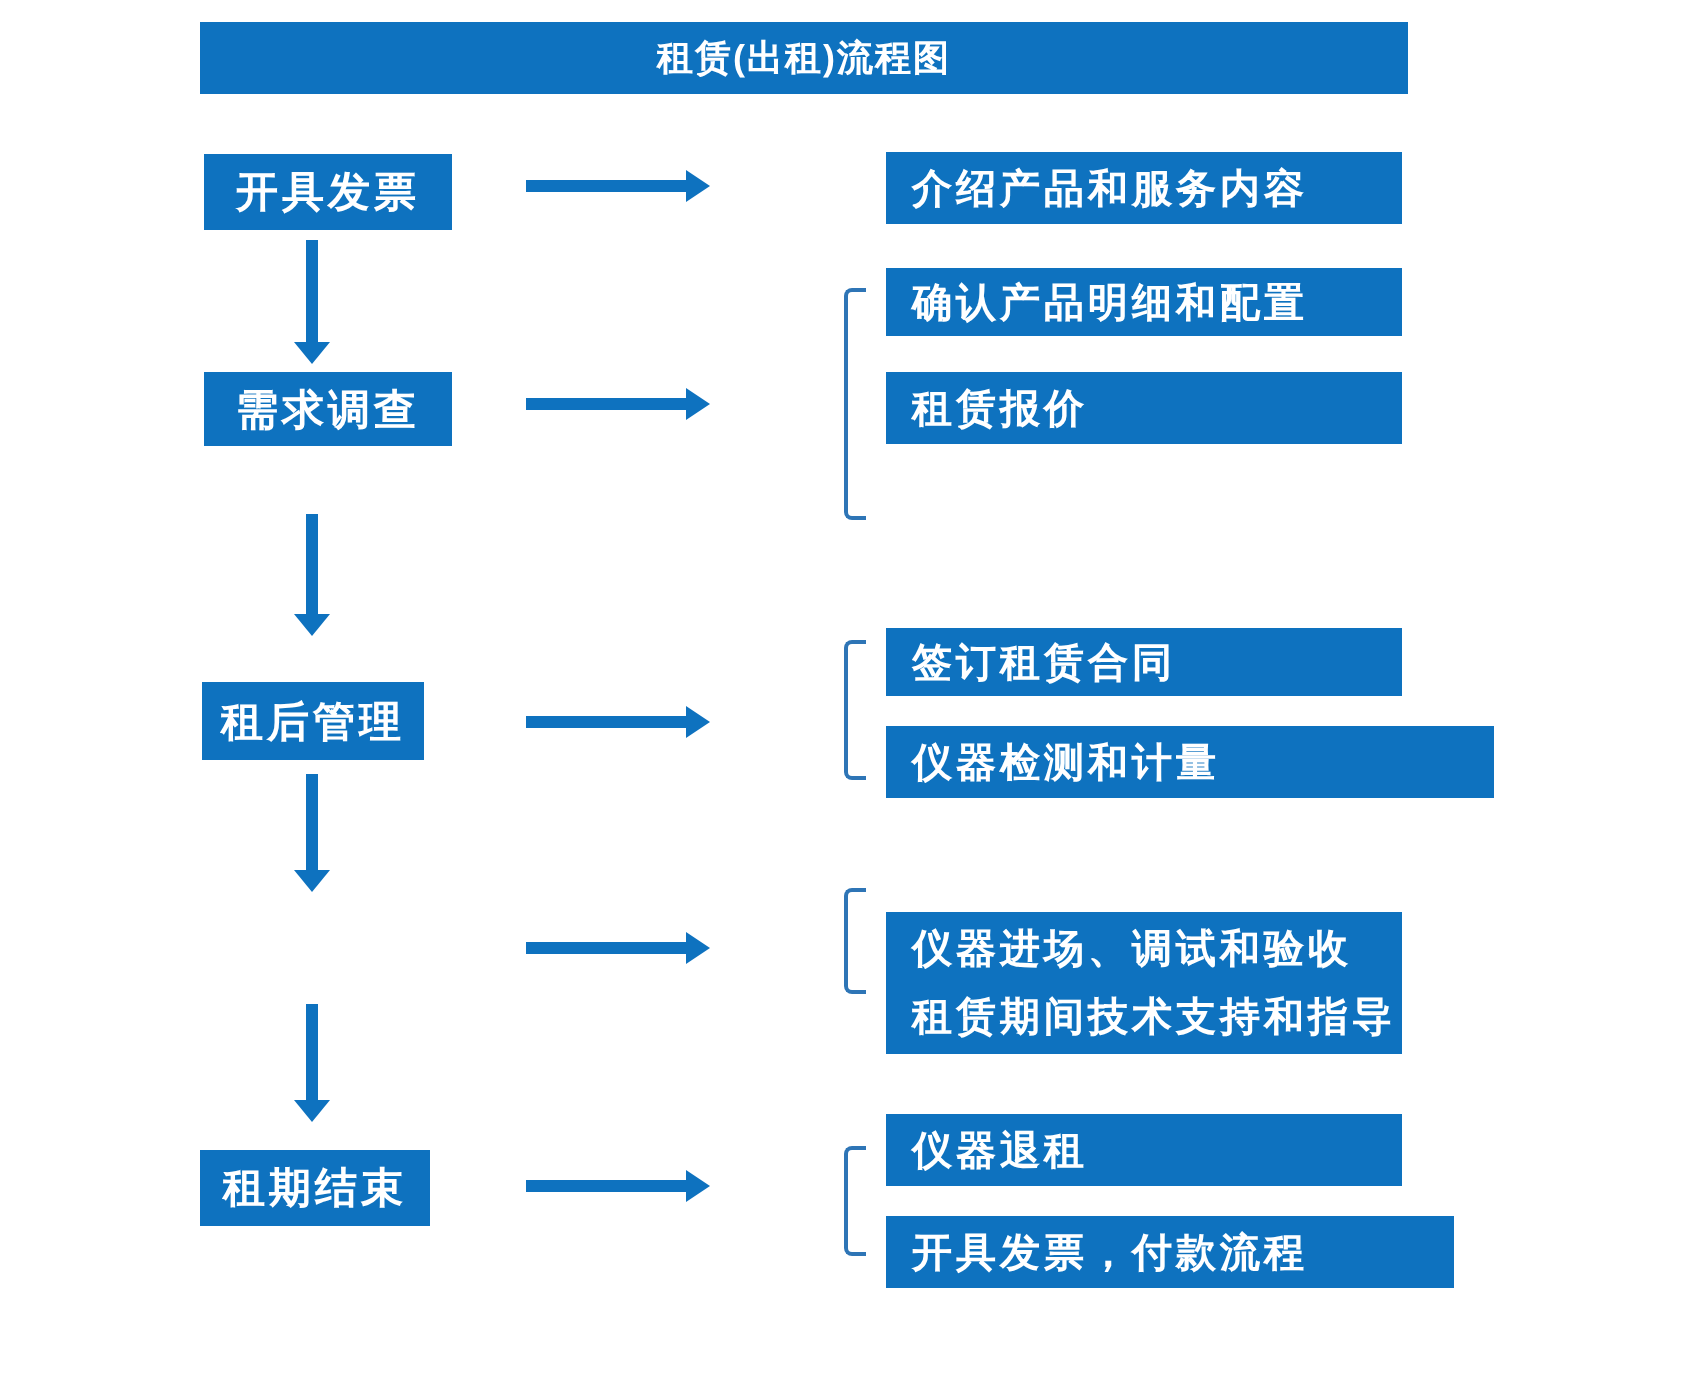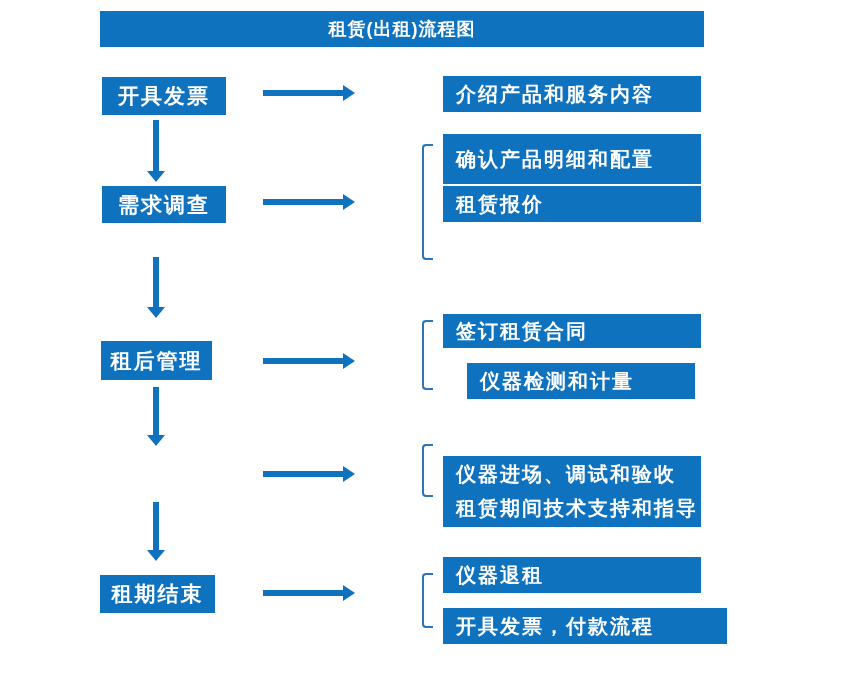--- a/index.html
+++ b/index.html
@@ -136,22 +136,22 @@
     <div class="shaft"></div>
     <div class="head"></div>
   </div>
 
   <div class="bracket" style="top:144px; height:116px;"></div>
   <div class="bracket" style="top:320px; height:70px;"></div>
   <div class="bracket" style="top:444px; height:53px;"></div>
   <div class="bracket" style="top:573px; height:55px;"></div>
 
   <div class="detail-box" style="left:443px; top:76px;  width:258px; height:36px;">介绍产品和服务内容</div>
-  <div class="detail-box" style="left:443px; top:134px; width:258px; height:50px;">确认产品明细和配置</div>
+  <div class="detail-box" style="left:443px; top:134px; width:258px; height:34px;">确认产品明细和配置</div>
   <div class="detail-box" style="left:443px; top:186px; width:258px; height:36px;">租赁报价</div>
   <div class="detail-box" style="left:443px; top:314px; width:258px; height:34px;">签订租赁合同</div>
-  <div class="detail-box" style="left:443px; top:363px; width:228px; height:36px;margin-left:24px;">仪器检测和计量</div>
+  <div class="detail-box" style="left:443px; top:363px; width:304px; height:36px;">仪器检测和计量</div>
   <div class="detail-box" style="left:443px; top:432px; width:258px; height:37px;margin-top:24px;">仪器进场、调试和验收</div>
   <div class="detail-box" style="left:443px; top:490px; width:258px; height:37px;">租赁期间技术支持和指导</div>
   <div class="detail-box" style="left:443px; top:557px; width:258px; height:36px;">仪器退租</div>
   <div class="detail-box" style="left:443px; top:608px; width:284px; height:36px;">开具发票，付款流程</div>
 
 </div>
 
 </body></html>

